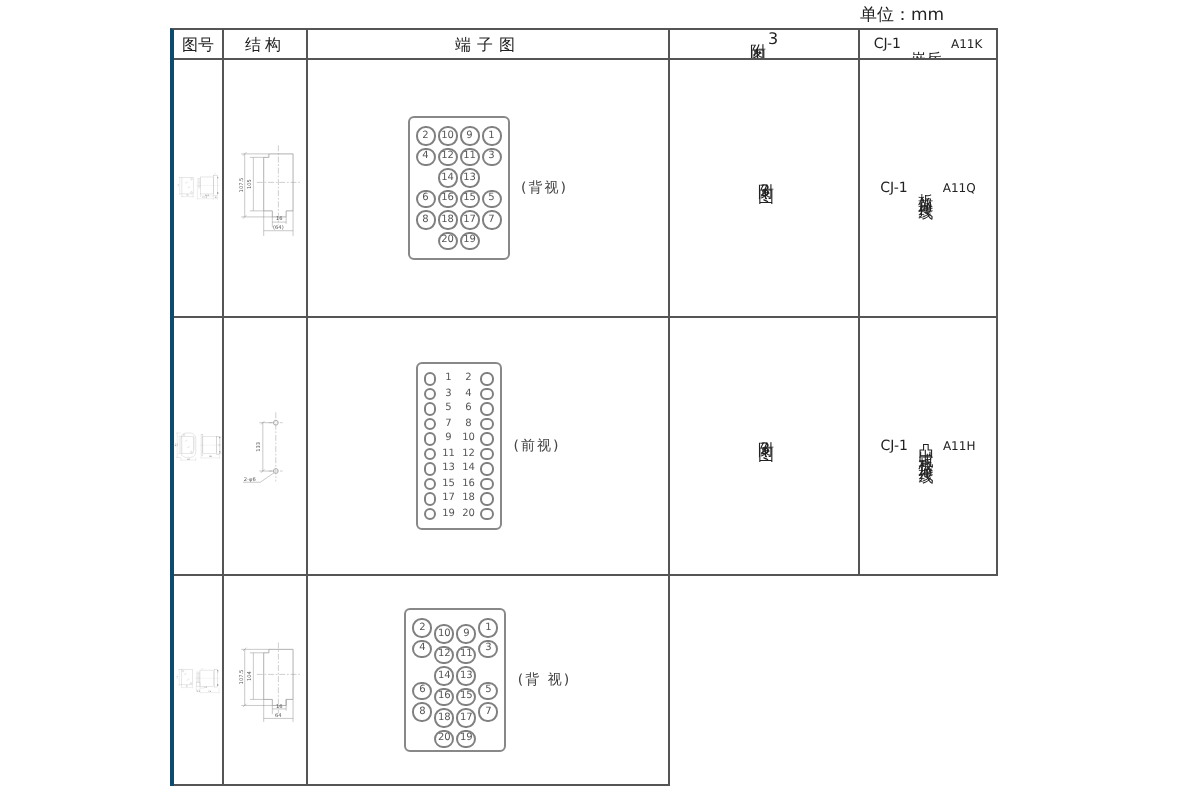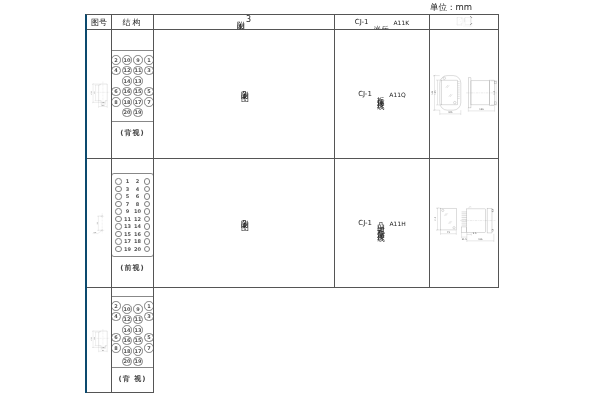--- a/index.html
+++ b/index.html
@@ -20,21 +20,21 @@
   .model{font-size:7px;color:#222;}
   .code{font-size:6px;color:#222;}
   .struct .vtext{font-size:7.5px;letter-spacing:2px;}
   svg{display:block;width:100%;height:100%;}
   svg .obj{stroke:#9a9a9a;fill:none;stroke-width:0.9;}
   svg .thin{stroke-width:0.7;}
   svg .dim{stroke:#8a8a8a;fill:none;stroke-width:0.55;}
   svg .cl{stroke:#9a9a9a;fill:none;stroke-width:0.55;stroke-dasharray:7 2 2 2;}
   svg .dash{stroke-dasharray:2 1.5;}
   svg text{font-family:"DejaVu Sans",sans-serif;font-size:6px;fill:#555;}
-  .termcell{flex-direction:column;gap:6px;font-weight:bold;}
+  .termcell{gap:6px;}
   .term-panel{display:flex;flex-direction:column;gap:1px;border:1px solid #888;
       border-radius:3px;padding:4px 3px;background:#fff;}
   .term-row{display:flex;gap:1.5px;justify-content:center;align-items:center;}
   .t-cell{width:9.5px;height:9.5px;border:1px solid #808080;border-radius:50%;
       display:flex;align-items:center;justify-content:center;font-size:5px;color:#555;box-sizing:border-box;}
   .t-cell.empty{border-color:transparent;}
   .stagger .term-row .t-cell:nth-child(2),
   .stagger .term-row .t-cell:nth-child(3){transform:translateY(3px);}
   .term-row.pairs{gap:2px;}
   .p-circle{width:6.5px;height:6.5px;border:1px solid #808080;border-radius:50%;box-sizing:border-box;}
@@ -44,20 +44,21 @@
 </head>
 <body>
 
 <div class="page">
   <div class="unit-label">单位：mm</div>
 
   <div class="spec-table">
 
     <div class="cell hcell">图号</div>
     <div class="cell hcell ls2">结构</div>
+    <div class="cell hcell ls3">端子图</div>
 
     <div class="cell">
       <span class="vtext">附图3</span>
     </div>
     <div class="cell struct">
       <span class="model">CJ-1</span>
       <span class="vtext">嵌入式后接线</span>
       <span class="code">A11K</span>
     </div>
     <div class="cell">

